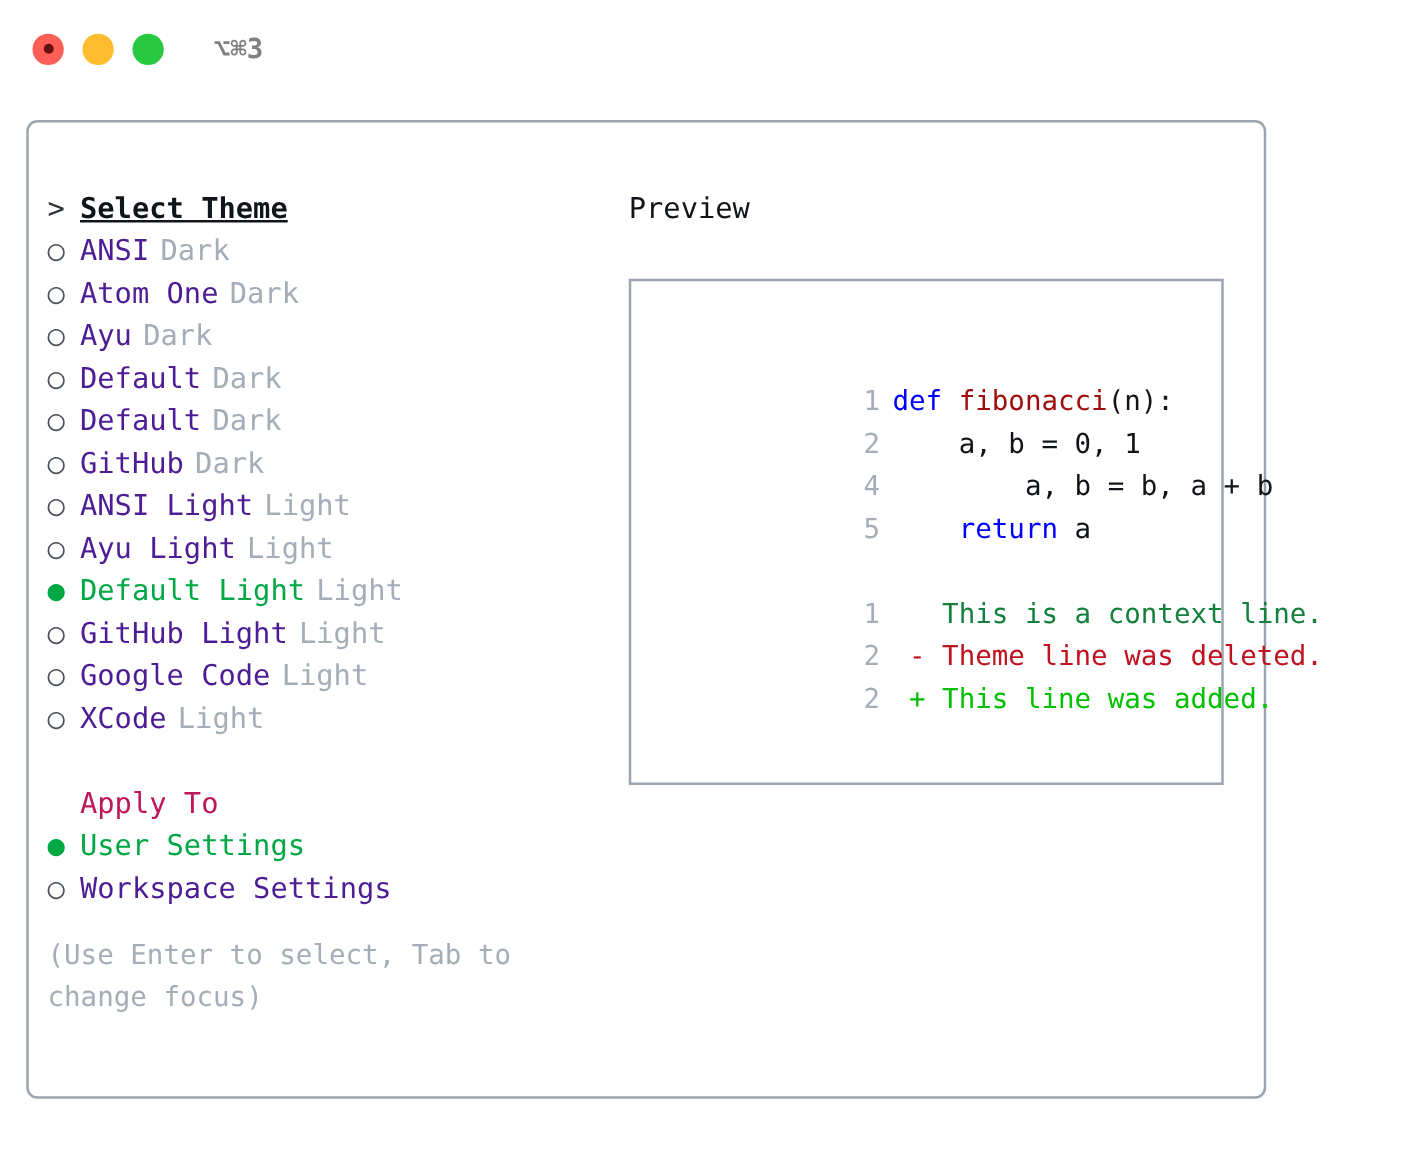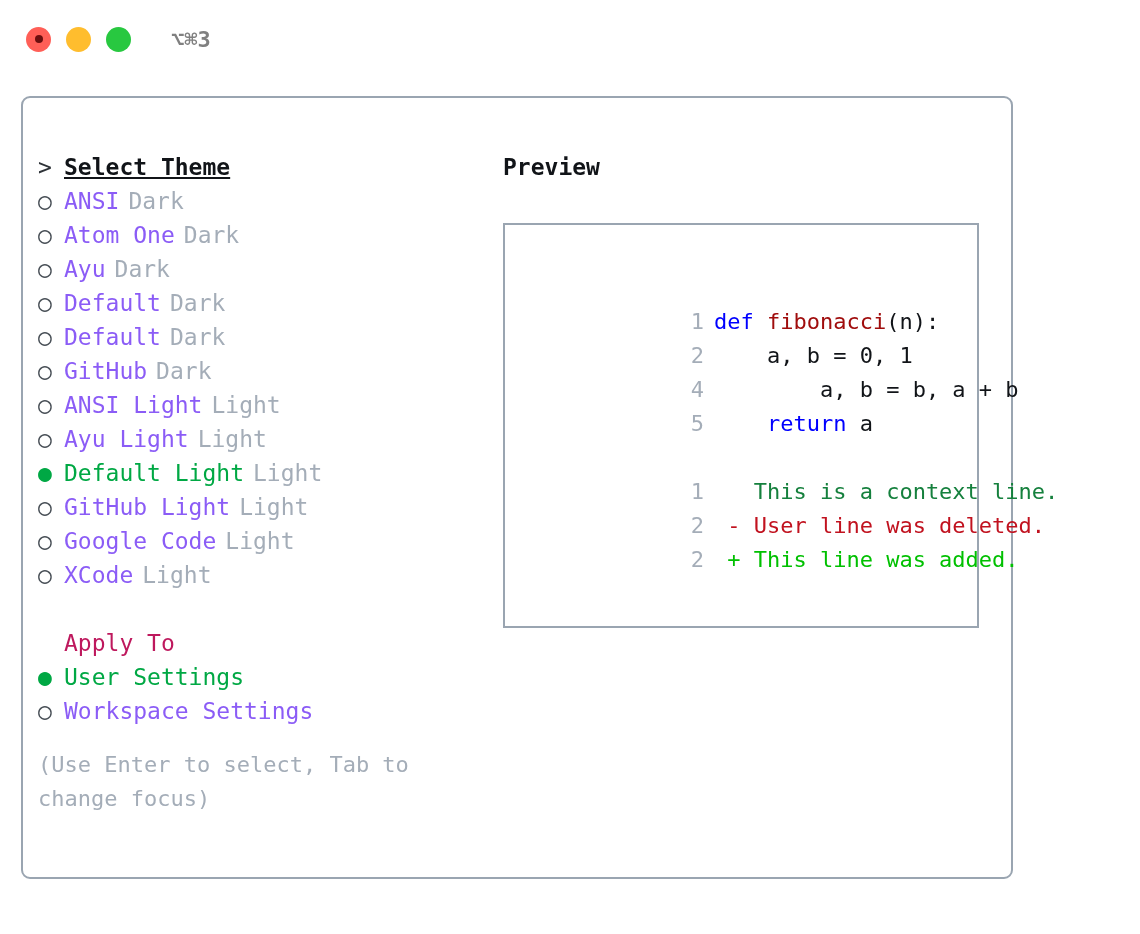--- a/index.html
+++ b/index.html
@@ -92,21 +92,21 @@
     flex: 0 0 26px;
     font-size: 23px;
     color: #2e3338;
   }
   .marker.radio-off { color: #4a5158; }
   .marker.radio-on  { color: #00a844; }
 
   .row.header-row .label { font-weight: bold; color: #111418; text-decoration: underline; }
   .row.section-row .label { color: #be185d; }
 
-  .label { color: #8b5cf6; }
+  .label { color: #4c1d95; }
   .label.selected { color: #00a844; }
   .variant {
     color: #a4adb8;
     margin-left: 9px;
   }
 
   .spacer-row { height: 34px; }
 
   .hint {
     margin-top: 20px;
@@ -117,21 +117,21 @@
   }
 
   
   .right-col {
     position: absolute;
     left: 480px; top: 52px;
     width: 490px;
   }
   .preview-title {
     font-size: 23px;
-    font-weight: bold;
+    font-weight: normal;
     color: #111418;
     line-height: 34px;
     height: 34px;
   }
   .preview-box {
     margin-top: 39px;
     width: 476px;
     height: 405px;
     border: 2px solid #9aa5b1;
     box-sizing: border-box;
@@ -298,21 +298,21 @@
           </div>
         </div>
 
         <div class="code-blank"></div>
 
         <div>
           <div class="code-line">
             <span class="lineno">1</span><span class="tok-ctx">   This is a context line.</span>
           </div>
           <div class="code-line">
-            <span class="lineno">2</span><span class="tok-del"> - User line was deleted.</span>
+            <span class="lineno">2</span><span class="tok-del"> - Theme line was deleted.</span>
           </div>
           <div class="code-line">
             <span class="lineno">2</span><span class="tok-add"> + This line was added.</span>
           </div>
         </div>
       </div>
     </div>
 
   </div>
 </div>

